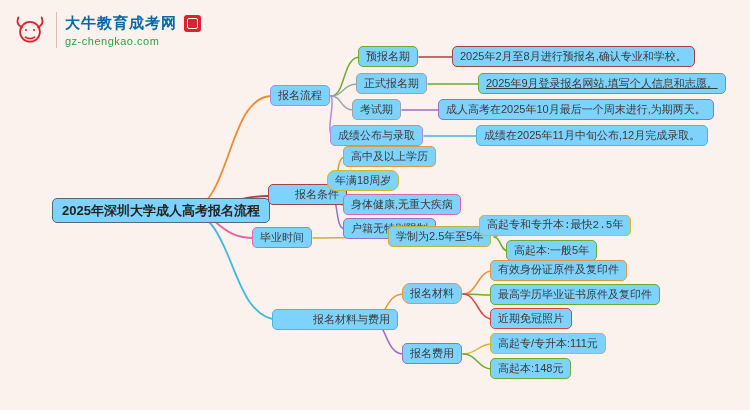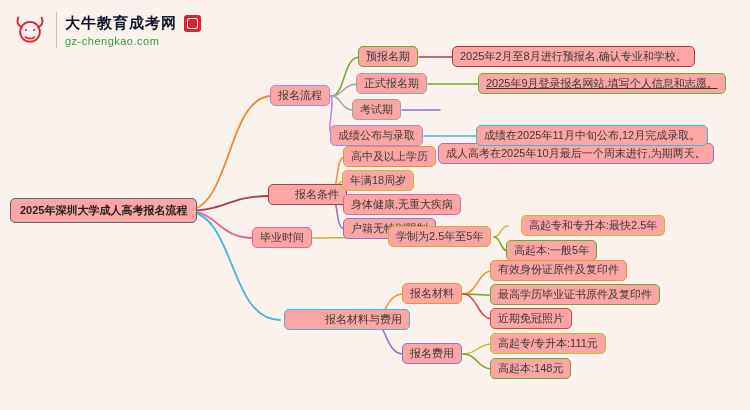--- a/index.html
+++ b/index.html
@@ -3,45 +3,45 @@
 <meta charset="utf-8">
 <style>
   html,body{margin:0;padding:0;}
   .canvas{
     position:relative;width:750px;height:410px;
     background:#fcf2ed;overflow:hidden;
     font-family:"Liberation Sans","DejaVu Sans",sans-serif;
   }
   svg.lines{position:absolute;left:0;top:0;}
   .node{
-    position:absolute;background:#fca5a5;border:1.5px solid #999;
+    position:absolute;background:#7dd3fc;border:1.5px solid #999;
     border-radius:5px;padding:2px 7px;font-size:11px;line-height:15px;
     color:#3a3a3a;white-space:nowrap;box-sizing:border-box;
   }
   .root{
-    font-weight:bold;padding:4px 9px;font-size:11px;
-    border-color:#5a6672;color:#222;
+    font-weight:bold;padding:4px 9px;font-size:13px;
+    border-color:#5a6672;color:#222;margin-left:42px;
   }
   .bc-orange{border-color:#e8953d}
   .bc-yellow{border-color:#d4b62c}
   .bc-olive {border-color:#c9b037}
   .bc-green {border-color:#6cab2f}
   .bc-maroon{border-color:#a63f47}
   .bc-purple{border-color:#9a6fc4}
   .bc-violet{border-color:#b18ae0}
   .bc-pink  {border-color:#e066a6}
   .bc-cyan  {border-color:#45b8d8}
   .bc-gray  {border-color:#9aa5ab}
   .bc-red   {border-color:#d64545}
 
   .logo{position:absolute;left:12px;top:12px;display:flex;align-items:center;gap:8px;}
   .logo .divider{width:1px;height:36px;background:#e3b7ae;}
   .logo-texts{display:flex;flex-direction:column;}
   .logo-name-row{display:flex;align-items:center;}
-  .logo-name{font-size:15px;font-weight:bold;color:#0f172a;letter-spacing:1px;}
+  .logo-name{font-size:15px;font-weight:bold;color:#0369a1;letter-spacing:1px;}
   .logo-url{font-size:11px;color:#2e9e44;margin-top:2px;letter-spacing:.5px;}
   .seal{position:relative;width:17px;height:17px;background:#d9232e;border-radius:3px;margin-left:7px;}
   .seal::after{content:"";position:absolute;inset:3px;border:1px solid #fff;border-radius:2px;}
 </style>
 </head>
 <body>
 
 <div class="canvas">
 
   <svg class="lines" width="750" height="410" fill="none" stroke-linecap="round">
@@ -101,37 +101,37 @@
   </div>
 
   <div class="node root" style="left:10px;top:198px;">2025年深圳大学成人高考报名流程</div>
 
   <div class="node bc-violet" style="left:270px;top:85px;">报名流程</div>
   <div class="node bc-green" style="left:358px;top:46px;">预报名期</div>
   <div class="node bc-maroon" style="left:452px;top:46px;">2025年2月至8月进行预报名,确认专业和学校。</div>
   <div class="node bc-gray" style="left:356px;top:73px;">正式报名期</div>
   <div class="node bc-green" style="left:478px;top:73px;text-decoration:underline;">2025年9月登录报名网站,填写个人信息和志愿。</div>
   <div class="node bc-gray" style="left:352px;top:99px;">考试期</div>
-  <div class="node bc-purple" style="left:438px;top:99px;margin-top:44px;">成人高考在2025年10月最后一个周末进行,为期两天。</div>
+  <div class="node bc-purple" style="left:438px;top:99px;">成人高考在2025年10月最后一个周末进行,为期两天。</div>
   <div class="node bc-violet" style="left:330px;top:125px;">成绩公布与录取</div>
   <div class="node bc-cyan" style="left:476px;top:125px;">成绩在2025年11月中旬公布,12月完成录取。</div>
 
   <div class="node bc-maroon" style="left:268px;top:184px;padding-left:26px;">报名条件</div>
   <div class="node bc-orange" style="left:343px;top:146px;">高中及以上学历</div>
-  <div class="node bc-yellow" style="left:342px;top:170px;">年满18周岁</div>
+  <div class="node bc-yellow" style="left:327px;top:170px;border-radius:8px;">年满18周岁</div>
   <div class="node bc-pink" style="left:343px;top:194px;text-align:center;">身体健康,无重大疾病</div>
   <div class="node bc-purple" style="left:343px;top:218px;">户籍无特别限制</div>
 
   <div class="node bc-pink" style="left:252px;top:227px;">毕业时间</div>
   <div class="node bc-olive" style="left:388px;top:226px;">学制为2.5年至5年</div>
-  <div class="node bc-yellow" style="left:521px;top:215px;">高起专和专升本:最快2.5年</div>
+  <div class="node bc-yellow" style="left:479px;top:215px;font-family:Liberation Mono, monospace;">高起专和专升本:最快2.5年</div>
   <div class="node bc-green" style="left:506px;top:240px;">高起本:一般5年</div>
 
-  <div class="node bc-cyan" style="left:284px;top:309px;padding-left:40px;">报名材料与费用</div>
-  <div class="node bc-orange" style="left:402px;top:283px;">报名材料</div>
+  <div class="node bc-cyan" style="left:272px;top:309px;padding-left:40px;">报名材料与费用</div>
+  <div class="node bc-orange" style="left:402px;top:283px;border-radius:8px;">报名材料</div>
   <div class="node bc-orange" style="left:490px;top:260px;font-family:Liberation Mono, monospace;">有效身份证原件及复印件</div>
   <div class="node bc-green" style="left:490px;top:284px;text-align:right;">最高学历毕业证书原件及复印件</div>
   <div class="node bc-red" style="left:490px;top:308px;">近期免冠照片</div>
   <div class="node bc-purple" style="left:402px;top:343px;">报名费用</div>
   <div class="node bc-yellow" style="left:490px;top:333px;">高起专/专升本:111元</div>
   <div class="node bc-green" style="left:490px;top:358px;">高起本:148元</div>
 
 </div>
 
 </body></html>

